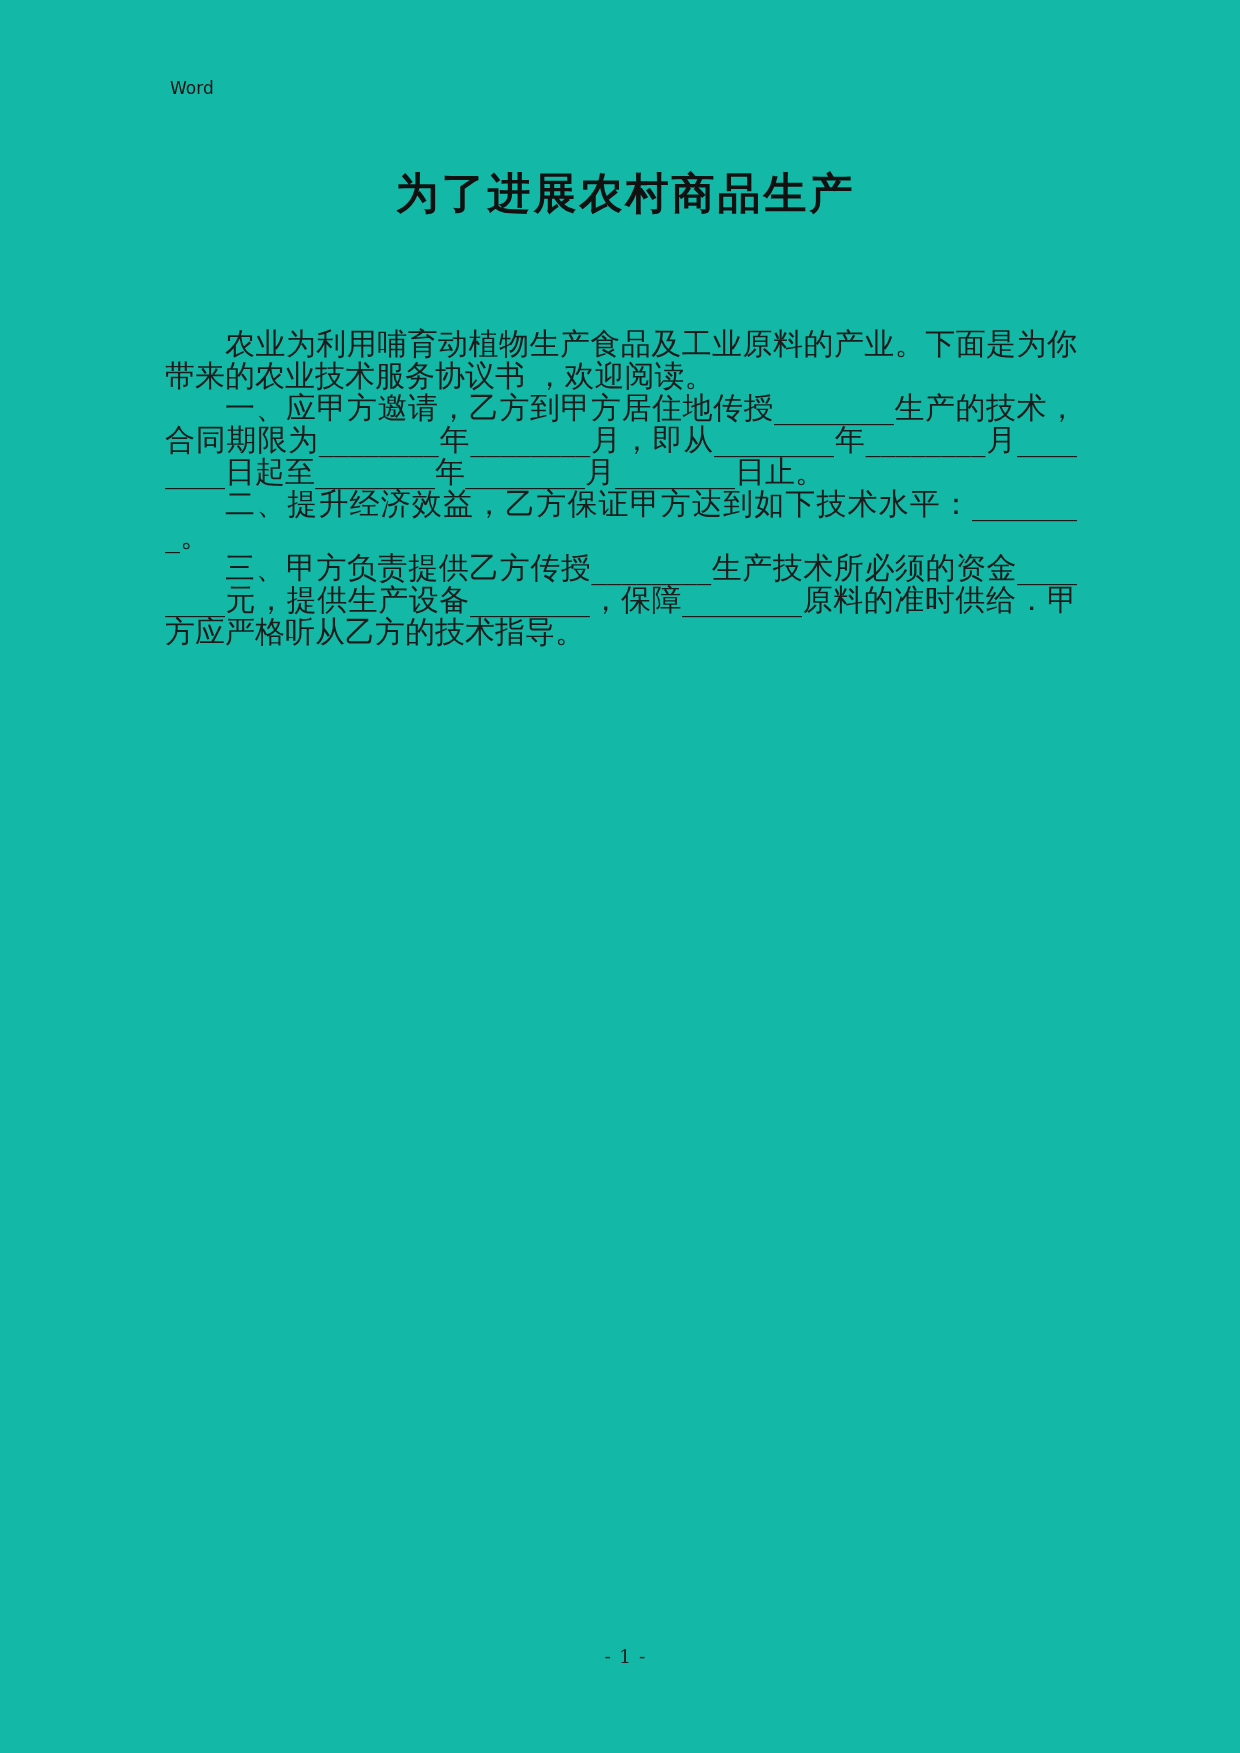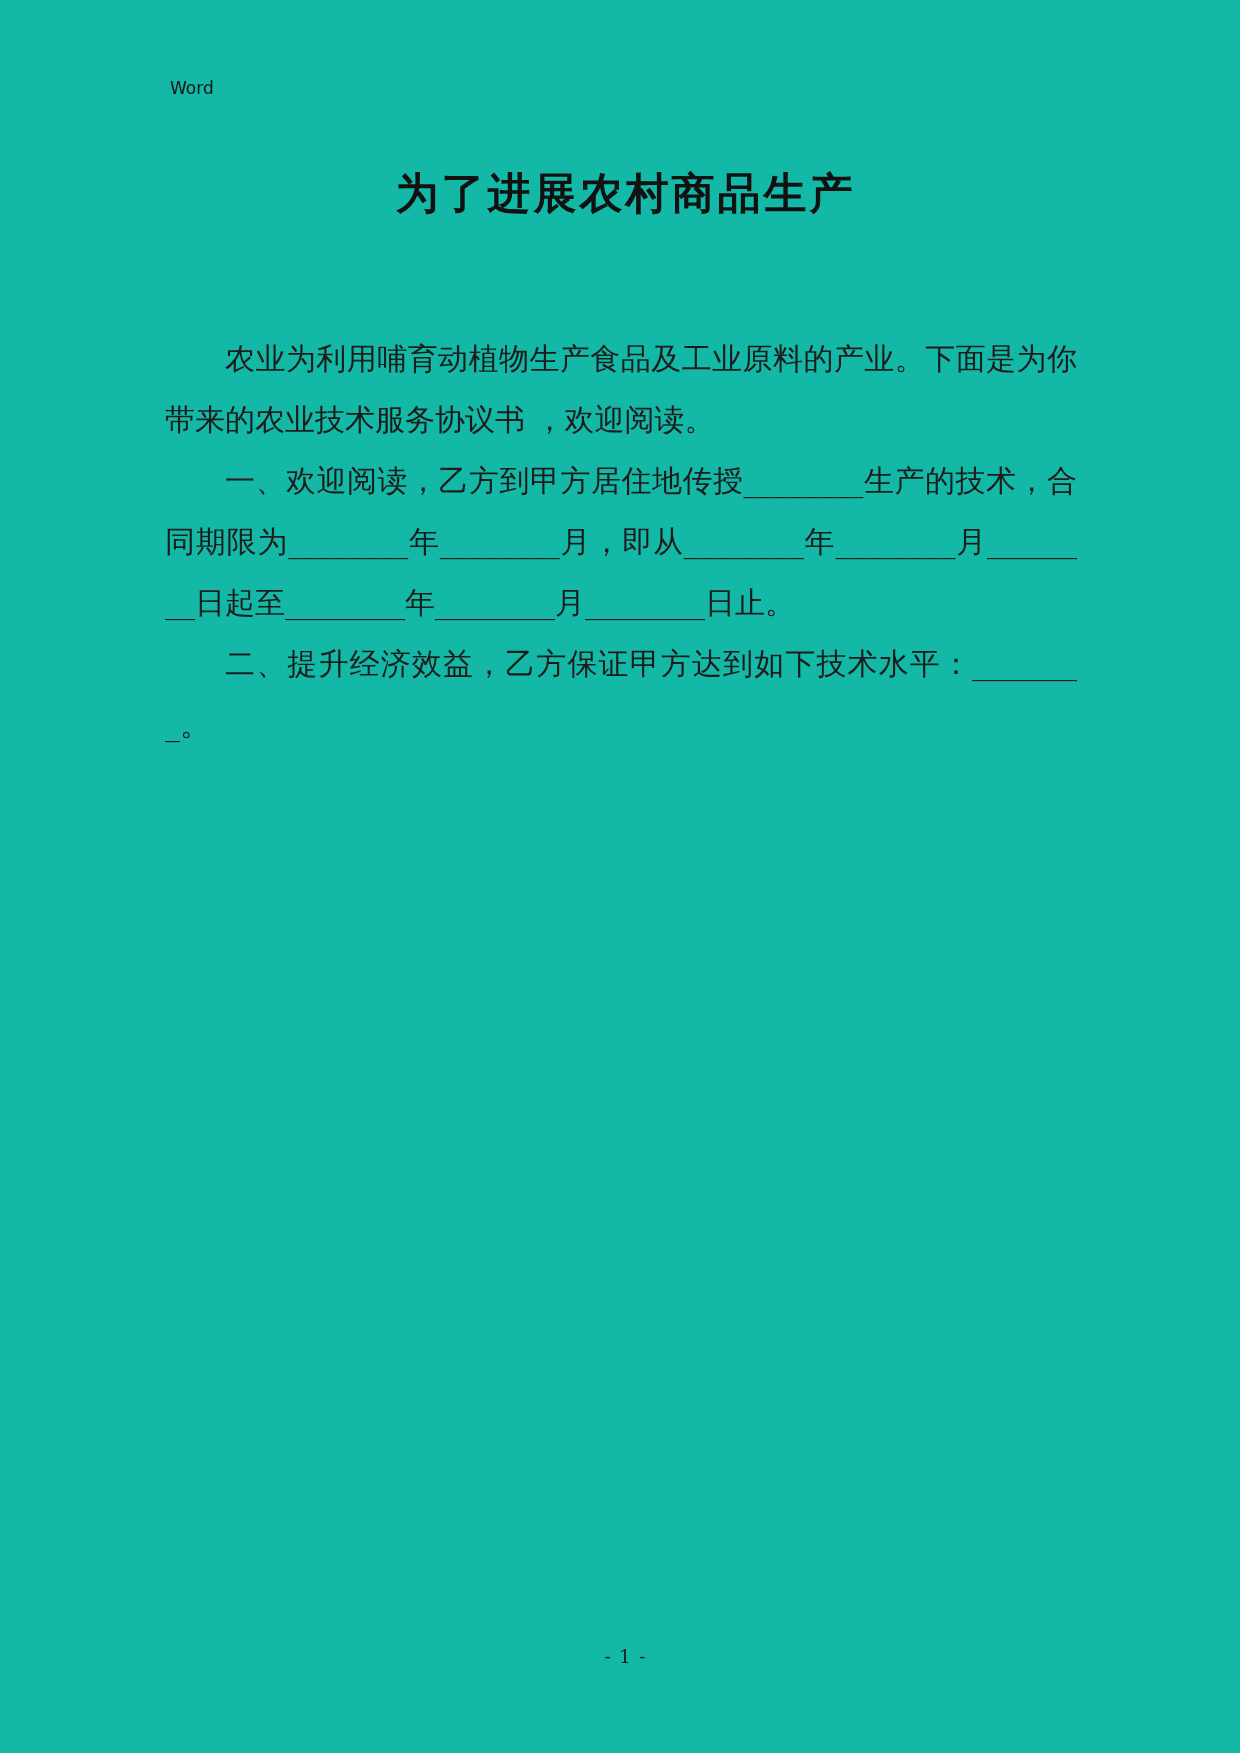--- a/index.html
+++ b/index.html
@@ -36,21 +36,21 @@
     font-weight: bold;
     letter-spacing: 3px;
     color: #111111;
   }
   .doc-body {
     position: absolute;
     top: 328px;
     left: 165px;
     width: 912px;
     font-size: 30px;
-    line-height: 61px;
+    line-height: 32px;
     text-align: justify;
     text-justify: inter-character;
     color: #1c1c1c;
   }
   .para {
     margin: 0;
     text-indent: 2em;
     word-break: break-all;
   }
   .page-number {
@@ -68,19 +68,20 @@
 <body>
 
 <div class="page">
 
   <div class="app-label">Word</div>
 
   <h1 class="doc-title">为了进展农村商品生产</h1>
 
   <div class="doc-body">
     <p class="para">农业为利用哺育动植物生产食品及工业原料的产业。下面是为你带来的农业技术服务协议书 ，欢迎阅读。</p>
-    <p class="para">一、欢迎阅读，乙方到甲方居住地传授________生产的技术，合同期限为________年________月，即从________年________月________日起至________年________月________日止。</p>
+    <p class="para">一、应甲方邀请，乙方到甲方居住地传授________生产的技术，合同期限为________年________月，即从________年________月________日起至________年________月________日止。</p>
     <p class="para">二、提升经济效益，乙方保证甲方达到如下技术水平：________。</p>
+    <p class="para">三、甲方负责提供乙方传授________生产技术所必须的资金________元，提供生产设备________，保障________原料的准时供给．甲方应严格听从乙方的技术指导。</p>
   </div>
 
   <div class="page-number">- 1 -</div>
 
 </div>
 
 </body></html>

